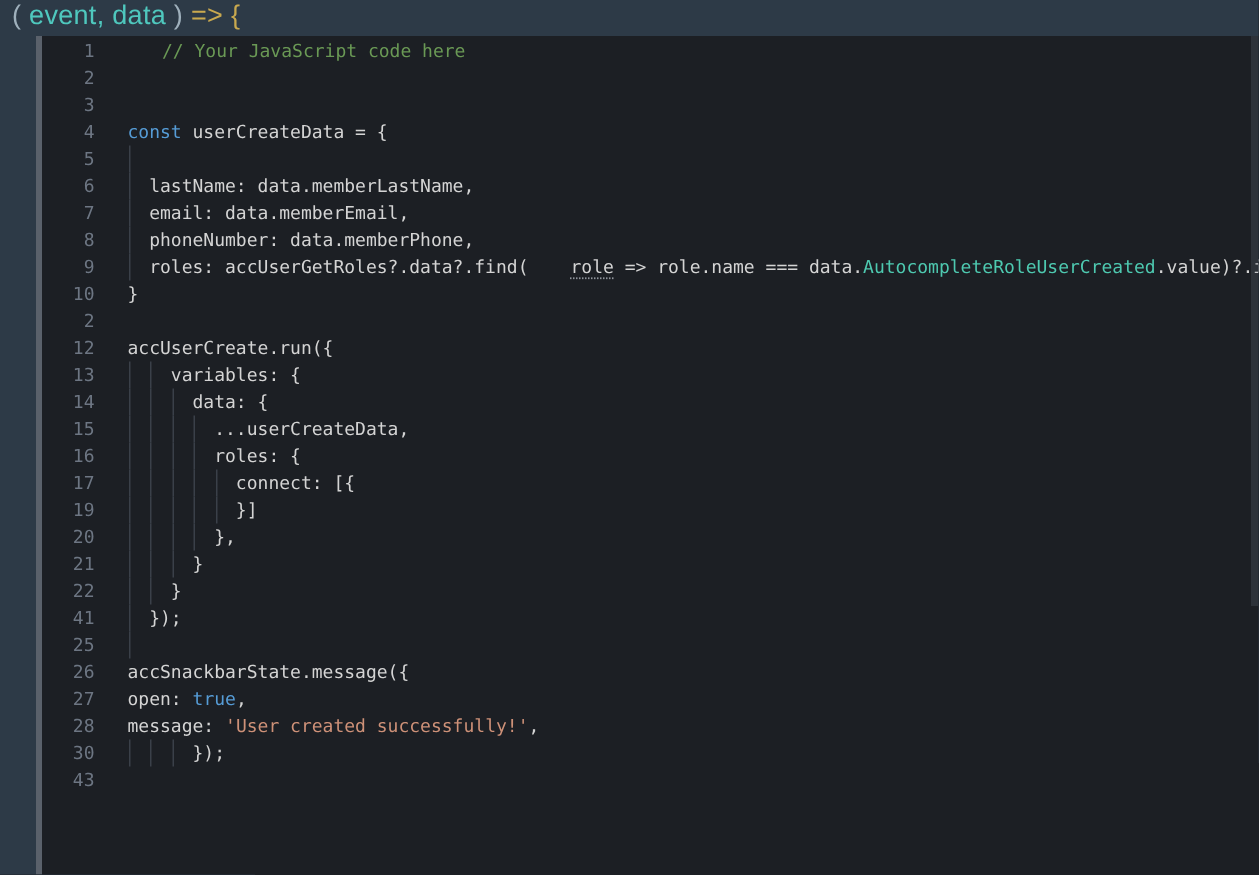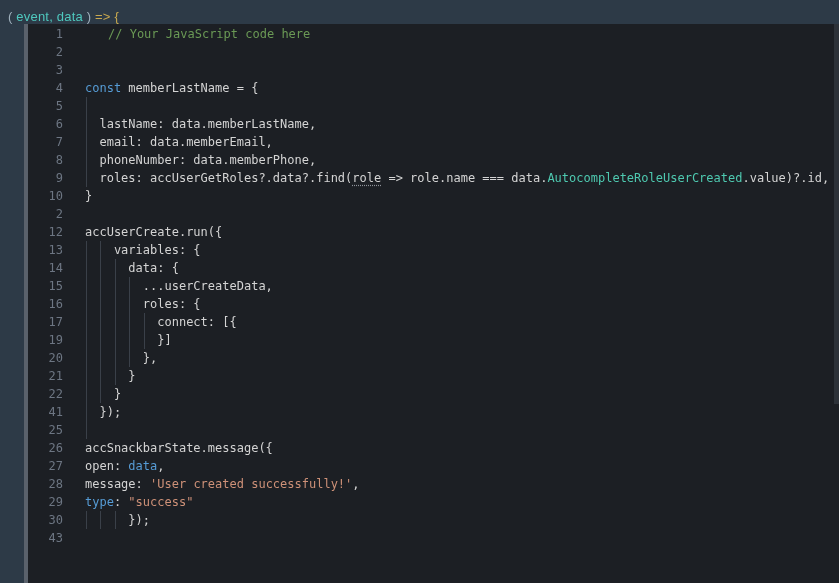--- a/index.html
+++ b/index.html
@@ -3,23 +3,23 @@
 <meta charset="utf-8">
 <style>
   html,body{margin:0;padding:0;}
   body{
     width:839px;height:583px;overflow:hidden;
     background:var(--header_bg,#2d3a47);
     font-family:"Liberation Sans",sans-serif;
   }
   .app{width:839px;height:583px;display:flex;flex-direction:column;}
   .header{
-    height:24px;flex:0 0 24px;display:flex;align-items:flex-end;
+    height:24px;flex:0 0 24px;display:flex;align-items:flex-start;
     padding-left:8px;background:var(--header_bg,#2d3a47);
-    font-size:13px;letter-spacing:.2px;
+    font-size:18px;letter-spacing:.2px;
   }
   .h-punct{color:var(--sig_punct,#9fb0bc);}
   .h-param{color:var(--sig_param,#4fc8be);}
   .h-op{color:var(--sig_op,#c9a94f);}
   .main{flex:1;display:flex;min-height:0;}
   .left-margin{width:24px;flex:0 0 24px;background:var(--header_bg,#2d3a47);}
   .strip{width:4px;flex:0 0 4px;background:var(--panel_strip,#5a616b);}
   .editor{
     flex:1;position:relative;background:var(--editor_bg,#1c1f24);
     font-family:"DejaVu Sans Mono",monospace;font-size:12px;line-height:18px;
@@ -40,20 +40,21 @@
     background:var(--indent_guide,#3a4049);
   }
   .c-plain{color:var(--text,#d4d4d4);}
   .c-keyword{color:var(--keyword,#569cd6);}
   .c-string{color:var(--string,#ce9178);}
   .c-comment{color:var(--comment,#6a9955);margin-left:23px;}
   .c-type{color:var(--type,#4ec9b0);}
   .u-dotted{
     text-decoration:underline dotted #8f949b;
     text-underline-offset:3px;
+    margin-left:28px;
   }
   .scroll-thumb{
     position:absolute;right:0;top:0;width:5px;height:380px;
     background:rgba(125,138,155,0.18);
   }
 </style>
 </head>
 <body>
 
 <div class="app">
@@ -72,21 +73,21 @@
           <div class="code-line">
             <div class="gutter">2</div>
             <div class="code"></div>
           </div>
           <div class="code-line">
             <div class="gutter">3</div>
             <div class="code"></div>
           </div>
           <div class="code-line">
             <div class="gutter">4</div>
-            <div class="code"><span class="c-keyword">const</span><span class="c-plain"> memberLastName = {</span></div>
+            <div class="code"><span class="c-keyword">const</span><span class="c-plain"> userCreateData = {</span></div>
           </div>
           <div class="code-line">
             <div class="gutter">5</div>
             <div class="code"><i class="guide" style="left: 23px;"></i></div>
           </div>
           <div class="code-line">
             <div class="gutter">6</div>
             <div class="code"><i class="guide" style="left: 23px;"></i><span class="c-plain">  lastName: data.memberLastName,</span></div>
           </div>
           <div class="code-line">
@@ -156,29 +157,25 @@
           <div class="code-line">
             <div class="gutter">25</div>
             <div class="code"><i class="guide" style="left: 23px;"></i></div>
           </div>
           <div class="code-line">
             <div class="gutter">26</div>
             <div class="code"><span class="c-plain">accSnackbarState.message({</span></div>
           </div>
           <div class="code-line">
             <div class="gutter">27</div>
-            <div class="code"><span class="c-plain">open: </span><span class="c-keyword">data</span><span class="c-plain">,</span></div>
+            <div class="code"><span class="c-plain">open: </span><span class="c-keyword">true</span><span class="c-plain">,</span></div>
           </div>
           <div class="code-line">
             <div class="gutter">28</div>
             <div class="code"><span class="c-plain">message: </span><span class="c-string">'User created successfully!'</span><span class="c-plain">,</span></div>
-          </div>
-          <div class="code-line">
-            <div class="gutter">29</div>
-            <div class="code"><span class="c-keyword">type</span><span class="c-plain">: </span><span class="c-string">"success"</span></div>
           </div>
           <div class="code-line">
             <div class="gutter">30</div>
             <div class="code"><i class="guide" style="left: 23px;"></i><i class="guide" style="left: 37.4466px;"></i><i class="guide" style="left: 51.8932px;"></i><span class="c-plain">      });</span></div>
           </div>
           <div class="code-line">
             <div class="gutter">43</div>
             <div class="code"></div>
           </div>
         </div>

